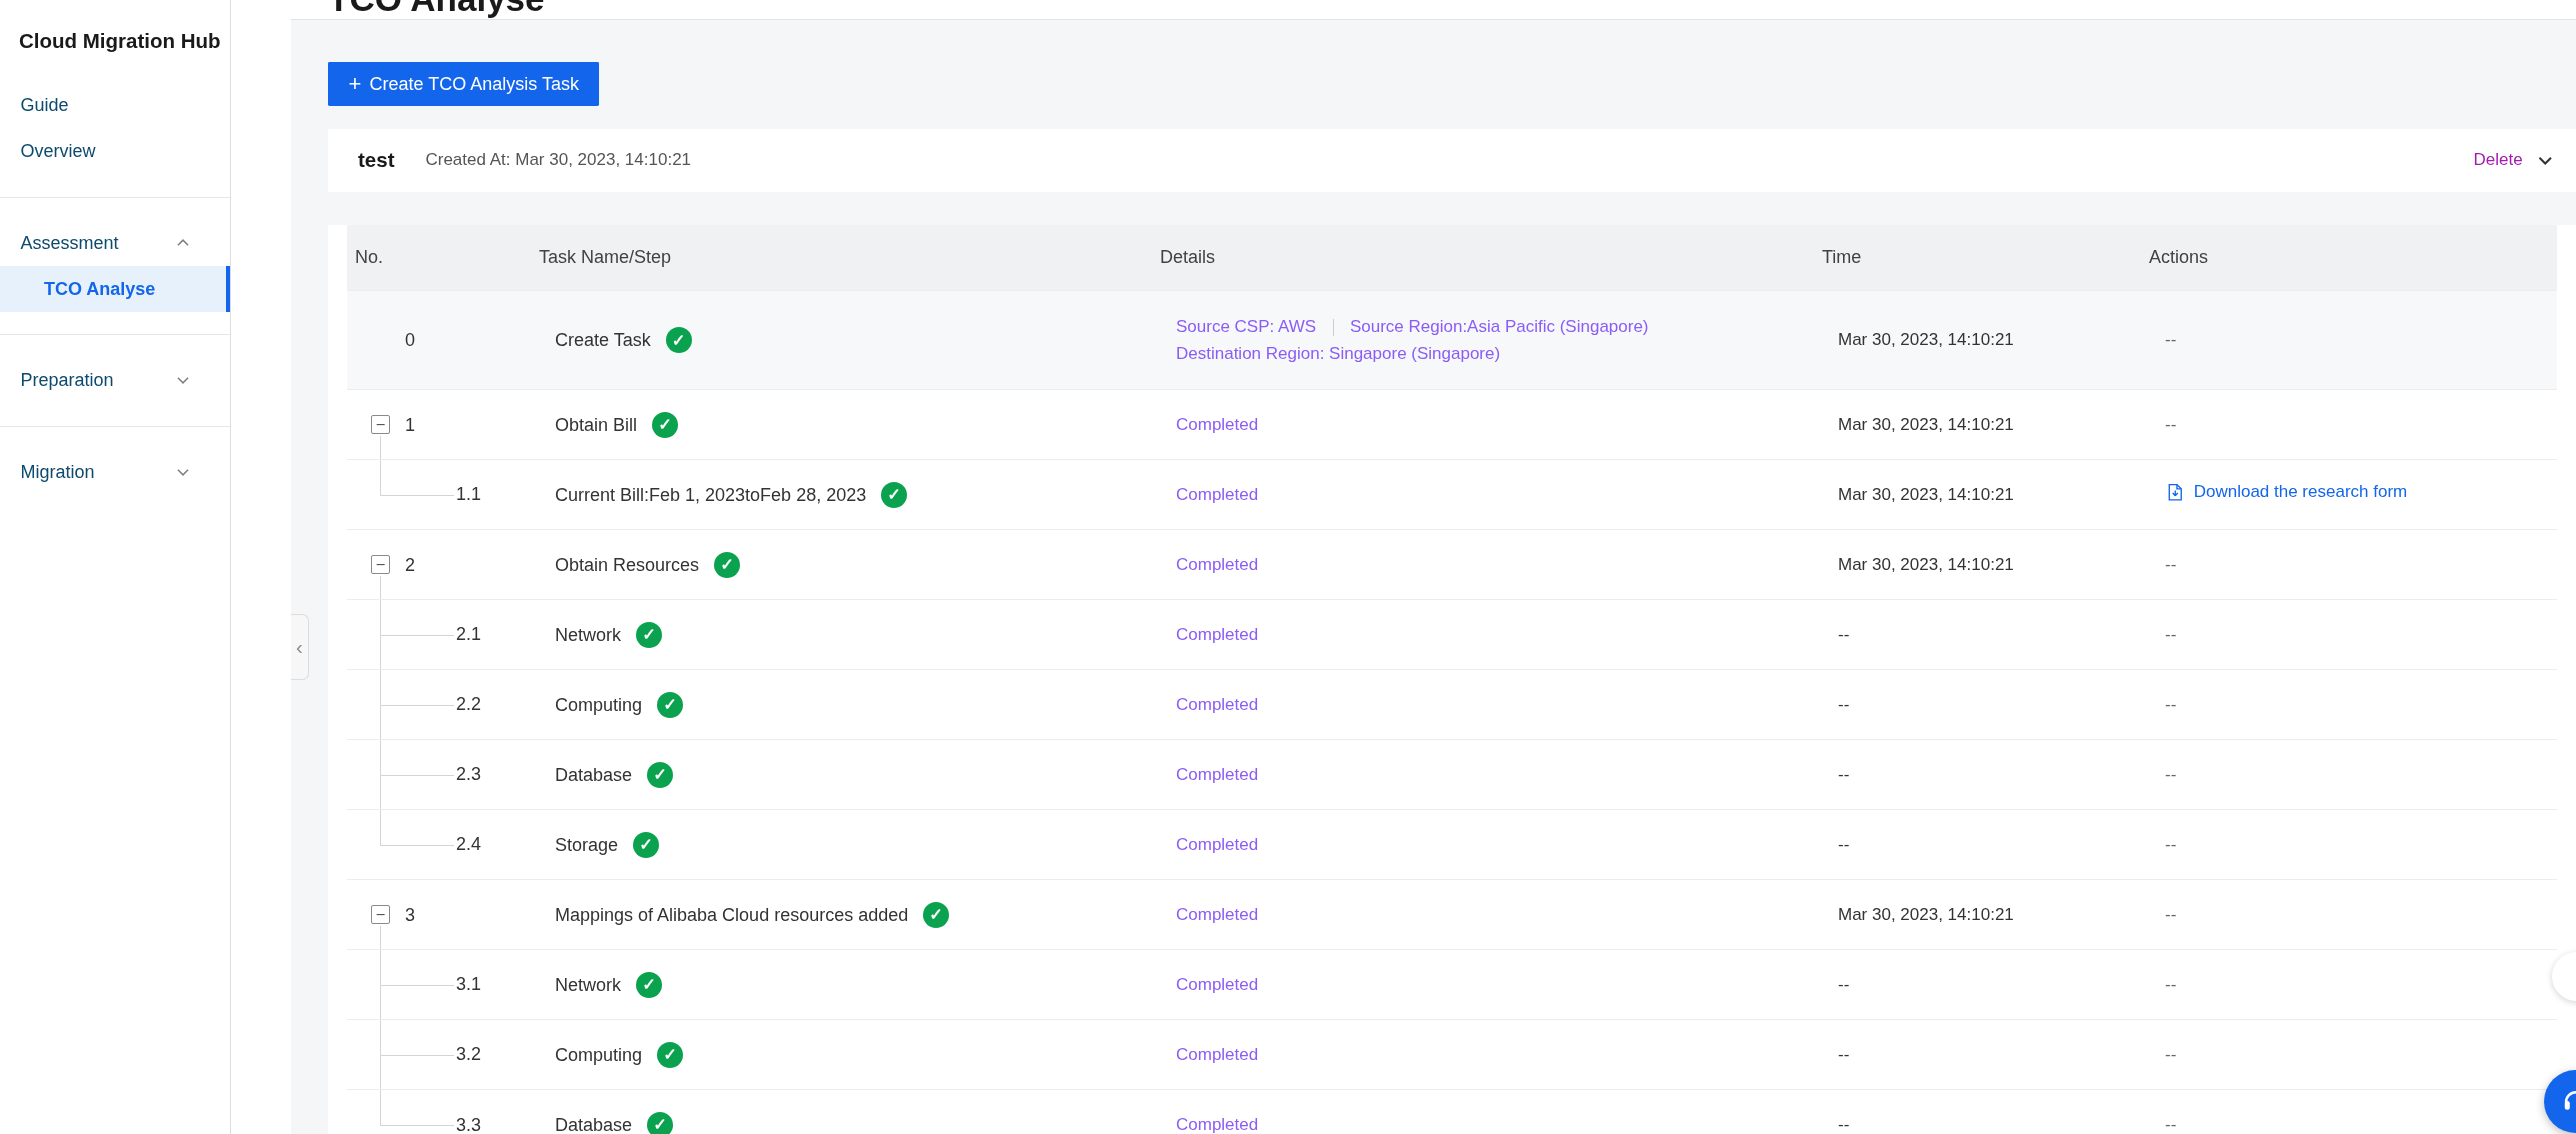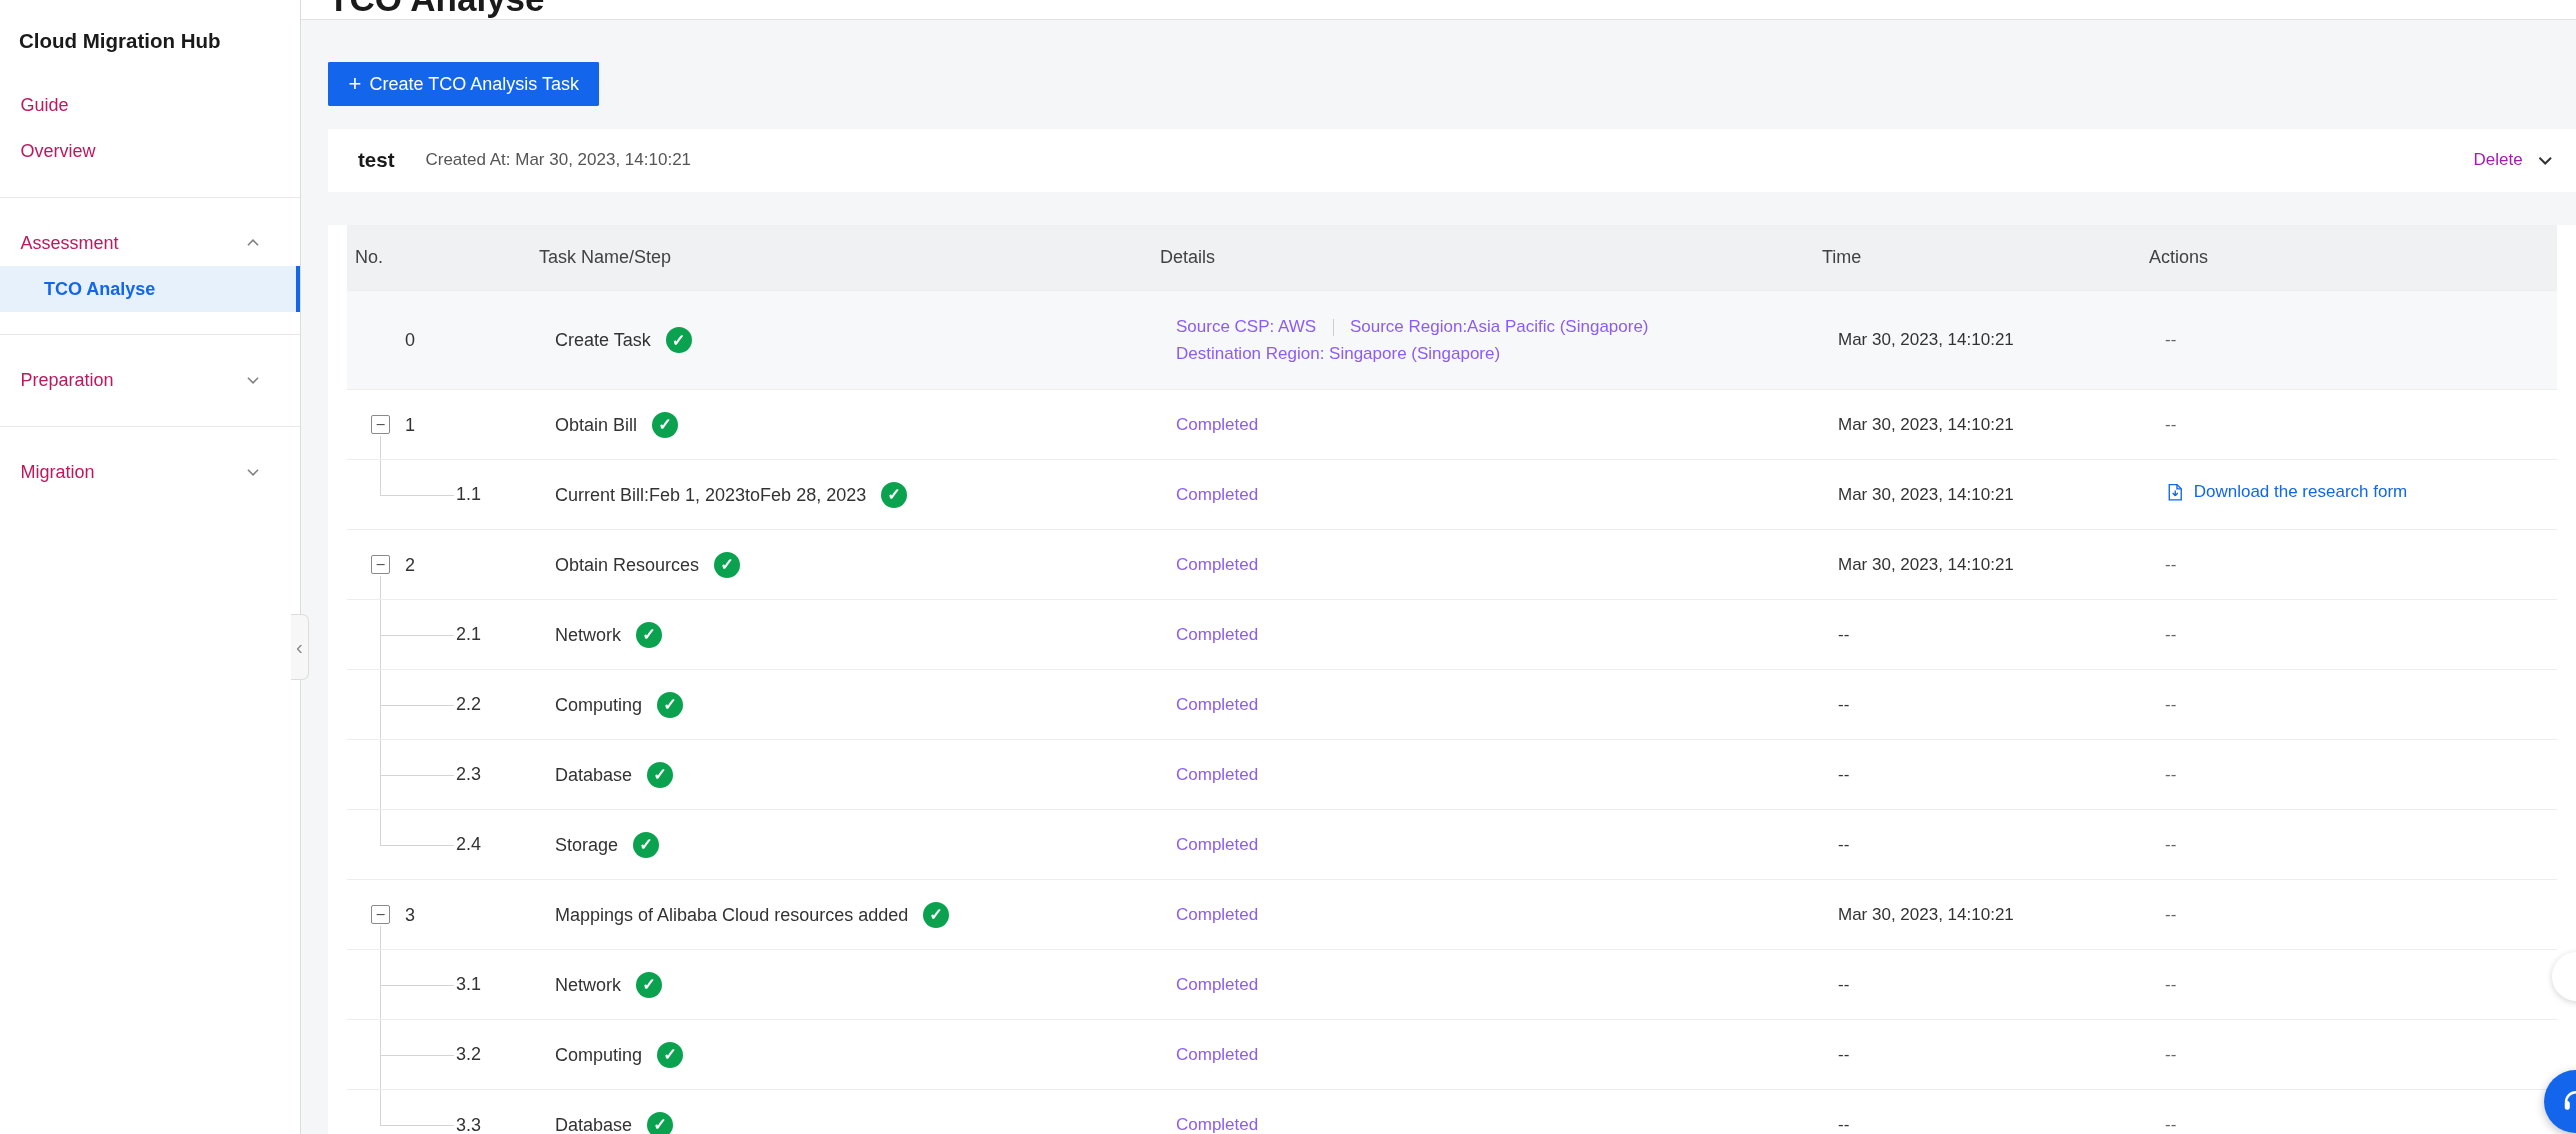--- a/index.html
+++ b/index.html
@@ -1,26 +1,26 @@
 <!DOCTYPE html>
 <html style="font-size:11px"><head>
 <meta charset="utf-8">
 <style>
   * { box-sizing: border-box; margin: 0; padding: 0; }
   html, body { width: 2576px; height: 1134px; overflow: hidden; background: #fff;
     font-family: "Liberation Sans", sans-serif; color: #333; }
   .app { position: relative; width: 2576px; height: 1134px; }
 
   
-  .sidebar { position: absolute; left: 0; top: 0; bottom: 0; width: 301px;
+  .sidebar { position: absolute; left: 0; top: 0; bottom: 0; width: 231px;
     background: #fff; border-right: 0.7px solid #dcdcdc; z-index: 5; }
   .sb-title { height: 82px; line-height: 82px; padding-left: 19px;
     font-size: 20.5px; font-weight: bold; color: #1a1a1a; }
   .sb-item { position: relative; height: 46px; line-height: 46px; padding-left: 20.5px;
-    font-size: 18px; color: #be185d; cursor: pointer; }
+    font-size: 18px; color: #0c4a6e; cursor: pointer; }
   .sb-sub { padding-left: 44px; }
   .sb-item.selected { background: #e7f1fb; color: #1366ec; font-weight: bold; }
   .sb-item.selected::after { content: ""; position: absolute; right: 0; top: 0; bottom: 0;
     width: 4.1px; background: #1366ec; }
   .sb-chev { position: absolute; right: 38px; top: 50%; margin-top: -9px; }
   .sb-divider { border-top: 0.7px solid #e7e7e7; margin: 22.5px 0 22px 0; }
 
   .collapse-handle { position: absolute; left: 291px; top: 614px; width: 18px; height: 66px;
     background: #f7f7f7; border: 0.7px solid #ddd; border-left: none;
     border-radius: 0 6.8px 6.8px 0; color: #8a8a8a; font-size: 20.5px; line-height: 63px;

